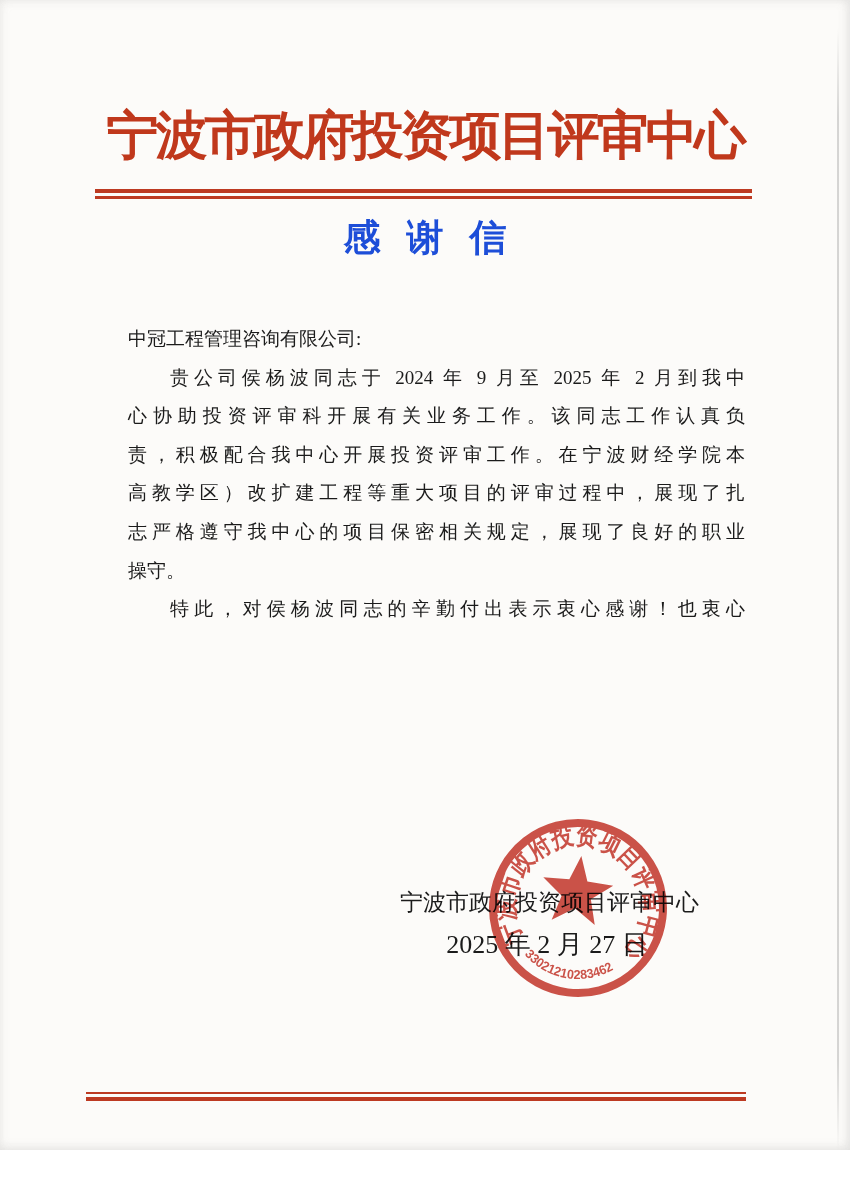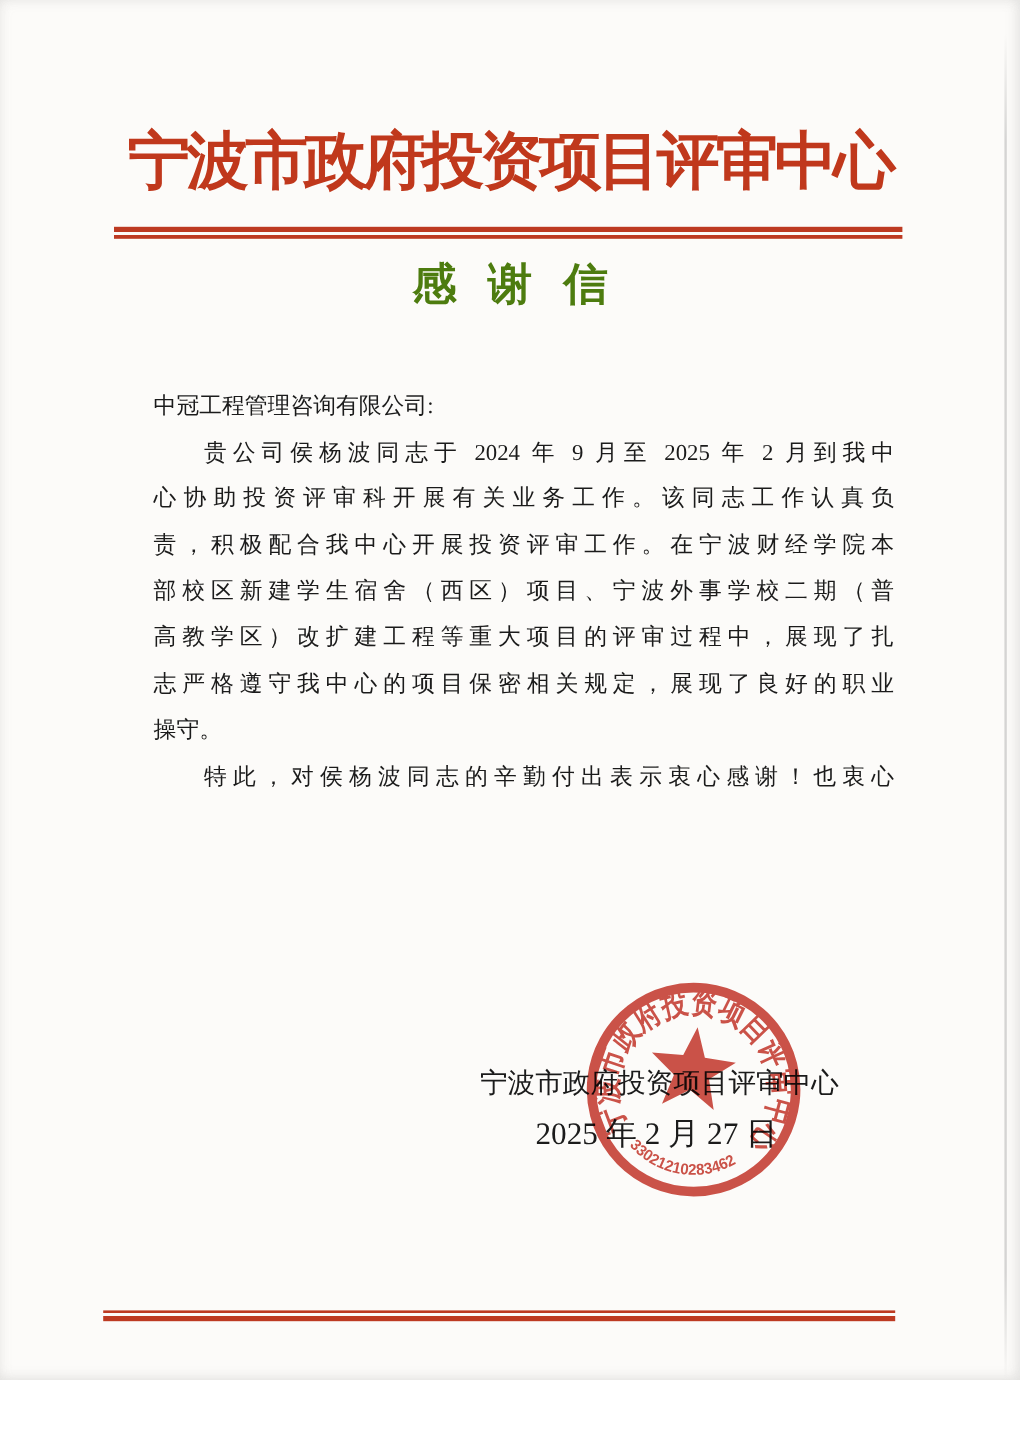--- a/index.html
+++ b/index.html
@@ -25,21 +25,21 @@
     position:absolute; top:189px; left:95px; width:657px; height:10px;
     background:linear-gradient(to bottom,
       #bd3a22 0%, #bd3a22 45%,
       rgba(0,0,0,0) 45%, rgba(0,0,0,0) 68%,
       #bd3a22 68%, #bd3a22 100%);
   }
   .letter-title {
     position:absolute; top:216px; left:0; width:850px; margin:0;
     box-sizing:border-box; padding-left:26px;
     text-align:center; font-size:37px; font-weight:bold;
-    color:#4d7c0f; letter-spacing:26px; line-height:44px;
+    color:#1d4ed8; letter-spacing:26px; line-height:44px;
   }
   .body-block {
     position:absolute; top:320px; left:128px; width:617px;
     font-size:19px; line-height:38.6px; color:#1b1b1b;
   }
   .line { white-space:nowrap; }
   .fill { text-align:justify; text-align-last:justify; }
   .indent { text-indent:42px; }
   .sign-block {
     position:absolute; top:886px; left:400px; width:294px;
@@ -70,21 +70,20 @@
 
   <div class="rule-top"></div>
 
   <h2 class="letter-title">感谢信</h2>
 
   <div class="body-block">
     <div class="line">中冠工程管理咨询有限公司:</div>
     <div class="line fill indent">贵公司侯杨波同志于 2024 年 9 月至 2025 年 2 月到我中</div>
     <div class="line fill">心协助投资评审科开展有关业务工作。该同志工作认真负</div>
     <div class="line fill">责，积极配合我中心开展投资评审工作。在宁波财经学院本</div>
-    <div class="line fill">部校区新建学生宿舍（西区）项目、宁波外事学校二期（普</div>
     <div class="line fill">高教学区）改扩建工程等重大项目的评审过程中，展现了扎</div>
     <div class="line fill">志严格遵守我中心的项目保密相关规定，展现了良好的职业</div>
     <div class="line">操守。</div>
     <div class="line fill indent">特此，对侯杨波同志的辛勤付出表示衷心感谢！也衷心</div>
   </div>
 
   <div class="sign-block">
     <div class="sign-name">宁波市政府投资项目评审中心</div>
     <div class="sign-date">2025 年 2 月 27 日</div>
   </div>

